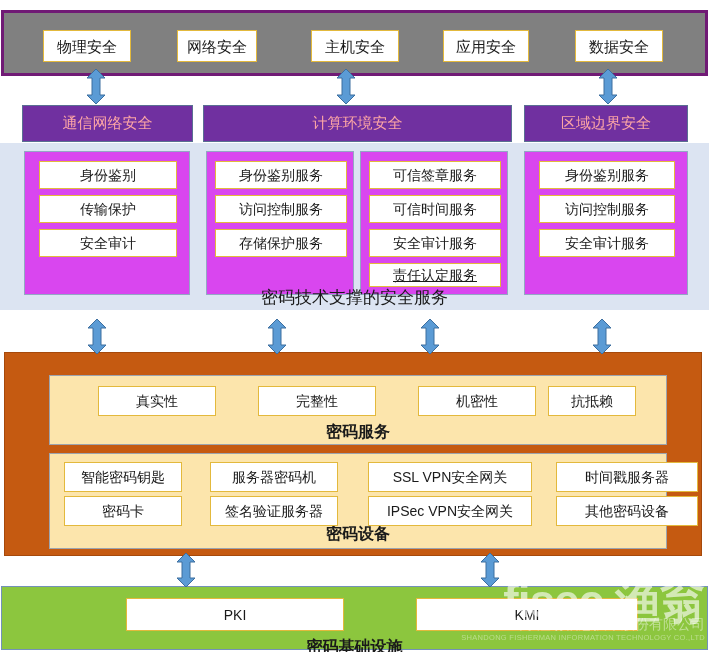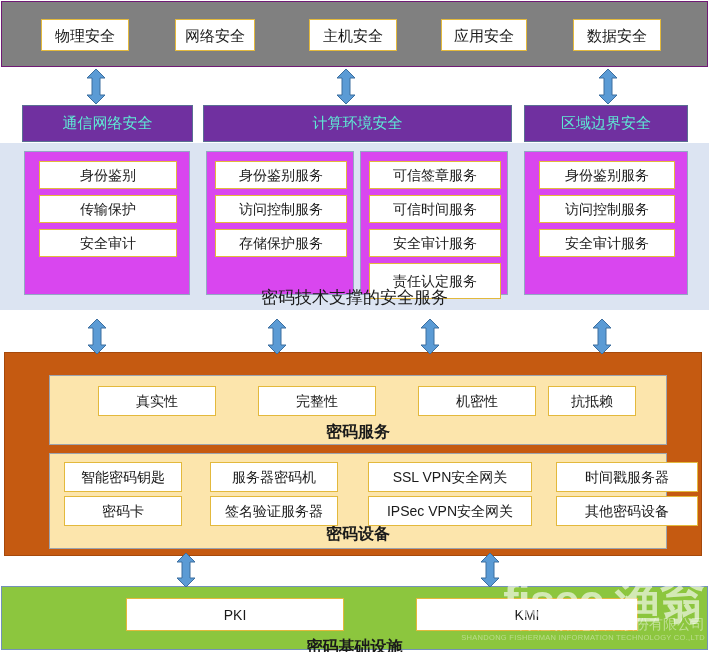--- a/index.html
+++ b/index.html
@@ -20,39 +20,39 @@
     display:flex;align-items:center;justify-content:center;
     color:#1a1a1a;
     font-size:14px;
     line-height:1;
     white-space:nowrap;
     position:absolute;
   }
 
   
   .gray-band{
-    position:absolute;left:1px;top:1px;width:707px;height:66px;
+    position:absolute;left:1px;top:10px;width:707px;height:66px;
     background:#808080;
-    border:1px solid #701a75;
+    border:3px solid #701a75;
     box-sizing:border-box;
   }
   .gray-band .chip{
     height:32px;top:17px;
     font-size:15px;
   }
 
   
   .purple-bar{
     position:absolute;
     height:37px;
     background:#7030A0;
     border:1px solid #5A6F93;
     box-sizing:border-box;
     display:flex;align-items:center;justify-content:center;
-    color:#5eead4;
+    color:#fca5a5;
     font-size:15px;
     white-space:nowrap;
   }
 
   
   .lightblue-band{
     position:absolute;left:0;top:143px;width:709px;height:167px;
     background:#DCE4F2;
   }
   .blue-panel{
@@ -182,21 +182,21 @@
       </div>
       <div class="blue-panel" style="left: 206px; top: 151px; width: 148px; height: 144px;">
         <div class="chip" style="left: 8px; width: 132px; top: 9px; height: 28px;">身份鉴别服务</div>
         <div class="chip" style="left: 8px; width: 132px; top: 43px; height: 28px;">访问控制服务</div>
         <div class="chip" style="left: 8px; width: 132px; top: 77px; height: 28px;">存储保护服务</div>
       </div>
       <div class="blue-panel" style="left: 360px; top: 151px; width: 148px; height: 144px;">
         <div class="chip" style="left: 8px; width: 132px; top: 9px; height: 28px;">可信签章服务</div>
         <div class="chip" style="left: 8px; width: 132px; top: 43px; height: 28px;">可信时间服务</div>
         <div class="chip" style="left: 8px; width: 132px; top: 77px; height: 28px;">安全审计服务</div>
-        <div class="chip" style="left: 8px; width: 132px; top: 111px; height: 36px;">责任认定服务</div>
+        <div class="chip" style="left: 8px; width: 132px; top: 111px; height: 24px; text-decoration: underline;">责任认定服务</div>
       </div>
       <div class="blue-panel" style="left: 524px; top: 151px; width: 164px; height: 144px;">
         <div class="chip" style="left: 14px; width: 136px; top: 9px; height: 28px;">身份鉴别服务</div>
         <div class="chip" style="left: 14px; width: 136px; top: 43px; height: 28px;">访问控制服务</div>
         <div class="chip" style="left: 14px; width: 136px; top: 77px; height: 28px;">安全审计服务</div>
       </div>
     </div>
 
   <div class="section-caption" style="left:0;top:286px;width:709px;">密码技术支撑的安全服务</div>
 

